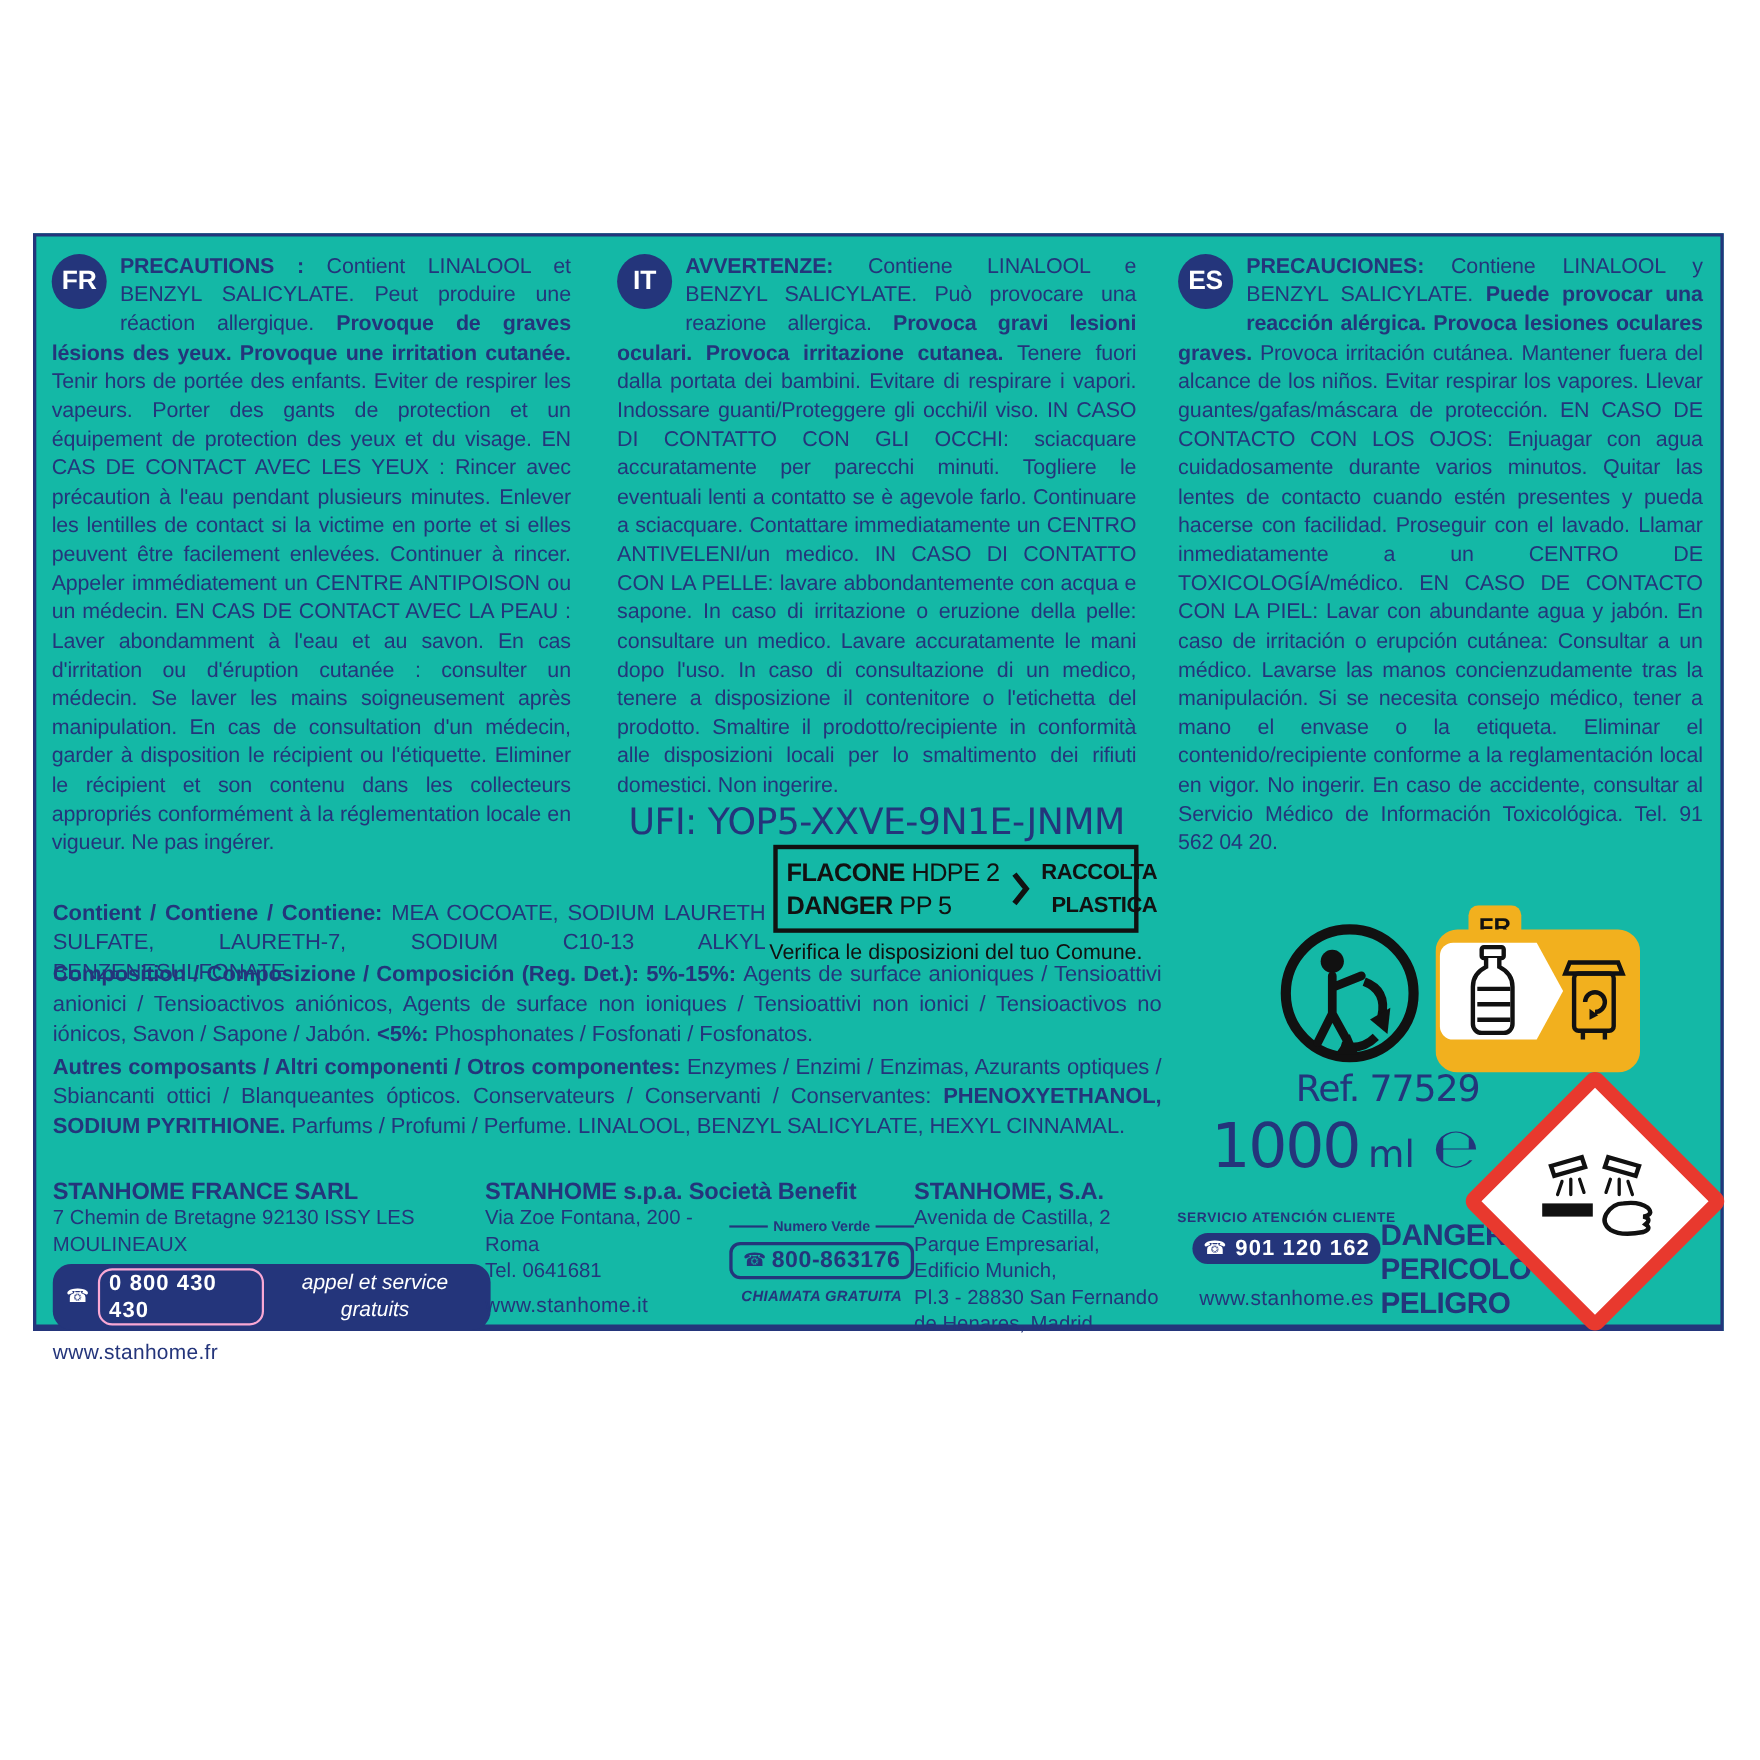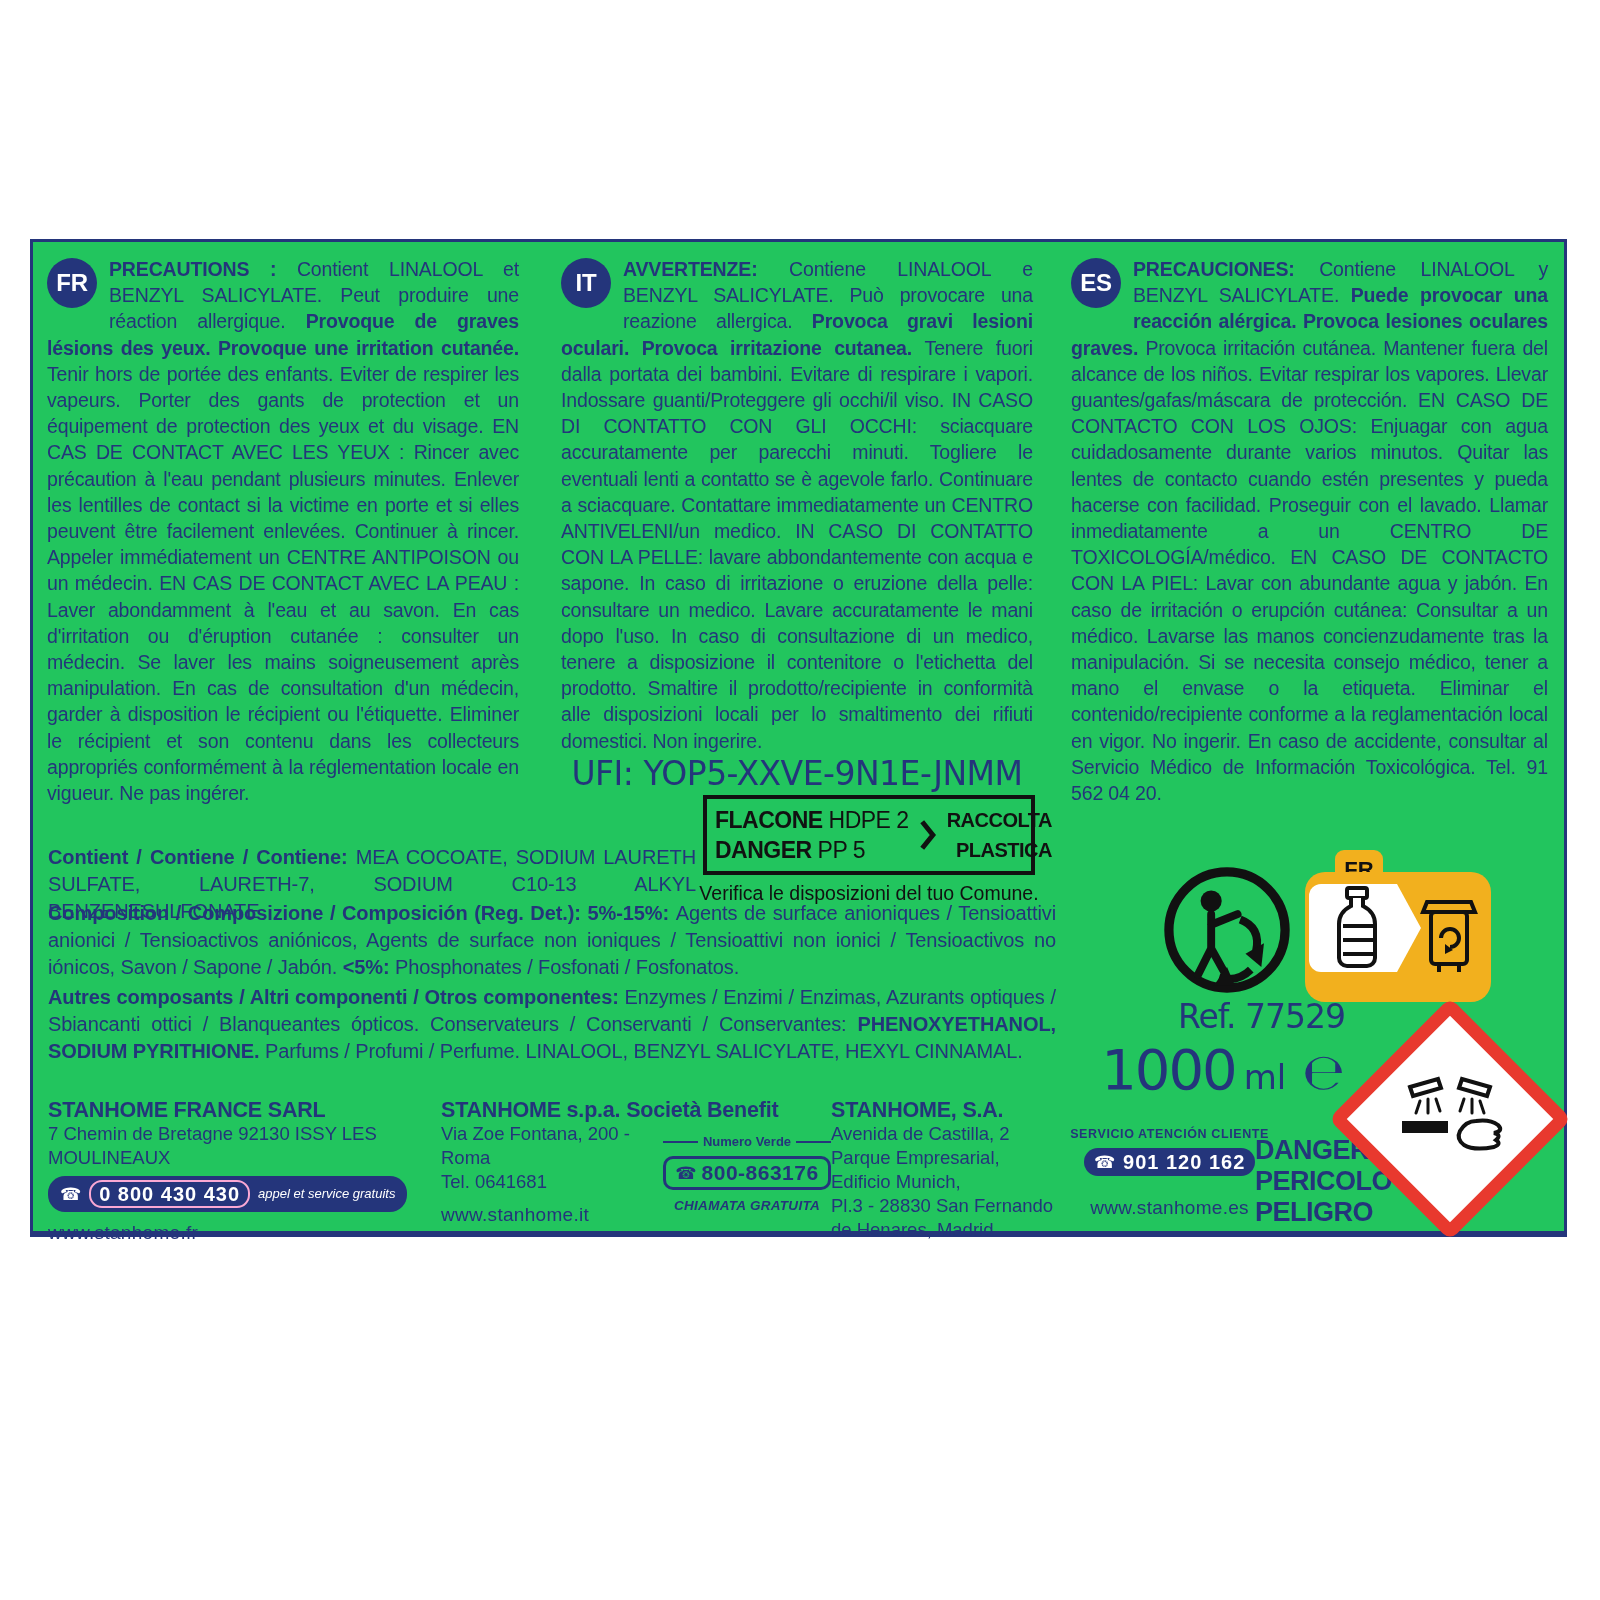--- a/index.html
+++ b/index.html
@@ -1,17 +1,17 @@
 <!DOCTYPE html>
 <html><head>
 <meta charset="utf-8">
 <style>
   html,body{margin:0;padding:0;background:#ffffff;}
   body{width:1600px;height:1600px;position:relative;font-family:"Liberation Sans",sans-serif;color:#24357b;overflow:hidden;}
-  #label{position:absolute;left:30px;top:239px;width:1531px;height:989px;border:3px solid #24357b;border-bottom-width:6px;background:#22c55e;}
+  #label{position:absolute;left:30px;top:212px;width:1531px;height:989px;border:3px solid #24357b;border-bottom-width:6px;background:#14b8a6;}
   .col{position:absolute;top:14px;}
   .coltext{font-size:19.5px;line-height:26.2px;text-align:justify;letter-spacing:-0.15px;color:#24357b;}
   .coltext .b{font-weight:bold;}
   .badge{float:left;width:50px;height:50px;border-radius:50%;background:#24357b;color:#fff;font-weight:bold;font-size:24px;line-height:50px;text-align:center;margin:2px 12px 6px 0;}
   #col-fr{left:14px;width:472px;}
   #col-it{left:528px;width:472px;}
   #col-es{left:1038px;width:477px;}
   #ufi{position:absolute;left:528px;top:512px;width:472px;text-align:center;font-size:33px;letter-spacing:-0.5px;color:#24357b;font-family:"DejaVu Sans",sans-serif;}
   #recycle-box{position:absolute;left:670px;top:553px;width:332px;height:80px;border:4px solid #111;color:#111;display:flex;align-items:center;box-sizing:border-box;padding:20px 8px;}
   #recycle-box .lft{flex:1;font-size:23px;line-height:30px;letter-spacing:-0.5px;white-space:nowrap;}
@@ -24,21 +24,21 @@
   #ing1{top:602px;width:648px;}
   #ing2{top:658px;width:1008px;}
   #ing3{top:742px;width:1008px;}
   .foot{position:absolute;top:856px;font-size:18.5px;line-height:24px;}
   .foot .co{font-weight:bold;font-size:21.5px;letter-spacing:-0.2px;}
   #foot-fr{left:15px;width:398px;}
   #foot-it{left:408px;width:392px;}
   #foot-es{left:798px;width:438px;}
   .pill{display:inline-flex;align-items:center;gap:8px;background:#24357b;color:#fff;border-radius:17px;padding:4px 12px;margin-top:6px;}
   .pill .numbox{border:2px solid #f9a8d4;border-radius:13px;padding:0 8px;font-weight:bold;font-size:20px;letter-spacing:1px;}
-  .pill .note{font-style:italic;font-size:13px;}
+  .pill .note{font-style:italic;font-size:19px;text-align:center;}
   .phone{font-family:"DejaVu Sans",sans-serif;font-size:17px;line-height:1;}
   .site{margin-top:9px;font-size:19px;letter-spacing:0.3px;}
   #it-badge{position:absolute;right:2px;top:32px;width:168px;text-align:center;}
   #it-badge .nv{display:flex;align-items:center;gap:5px;font-size:13px;font-weight:bold;white-space:nowrap;}
   #it-badge .nv .rule{flex:1;border-top:2px solid #24357b;height:0;}
   #it-badge .numfr{border:3px solid #24357b;border-radius:10px;display:flex;align-items:center;justify-content:center;gap:5px;padding:2px 4px;margin-top:2px;}
   #it-badge .numfr .n{font-weight:bold;font-size:21px;letter-spacing:0.5px;}
   #it-badge .cg{font-weight:bold;font-style:italic;font-size:13.5px;margin-top:4px;letter-spacing:0.3px;text-align:center;}
   #foot-es .row{display:flex;gap:10px;}
   #foot-es .left{width:245px;}

